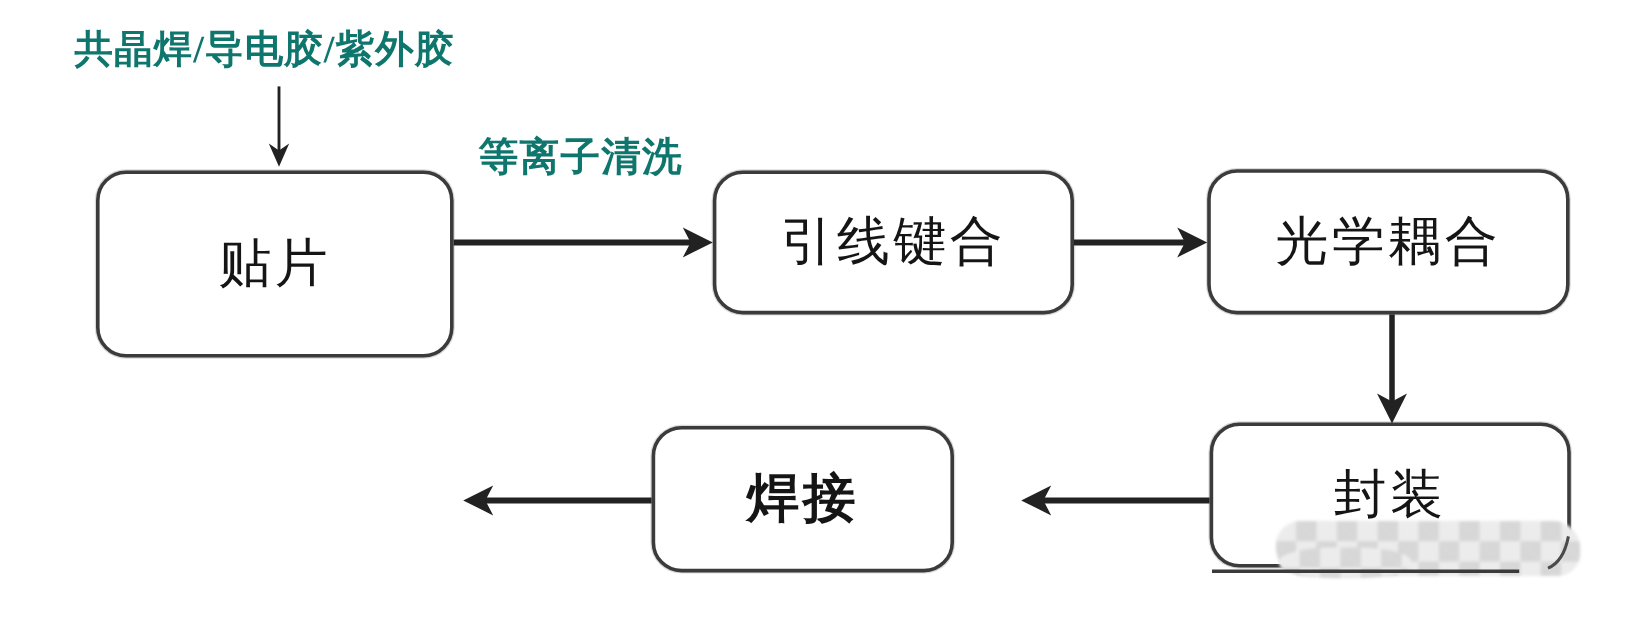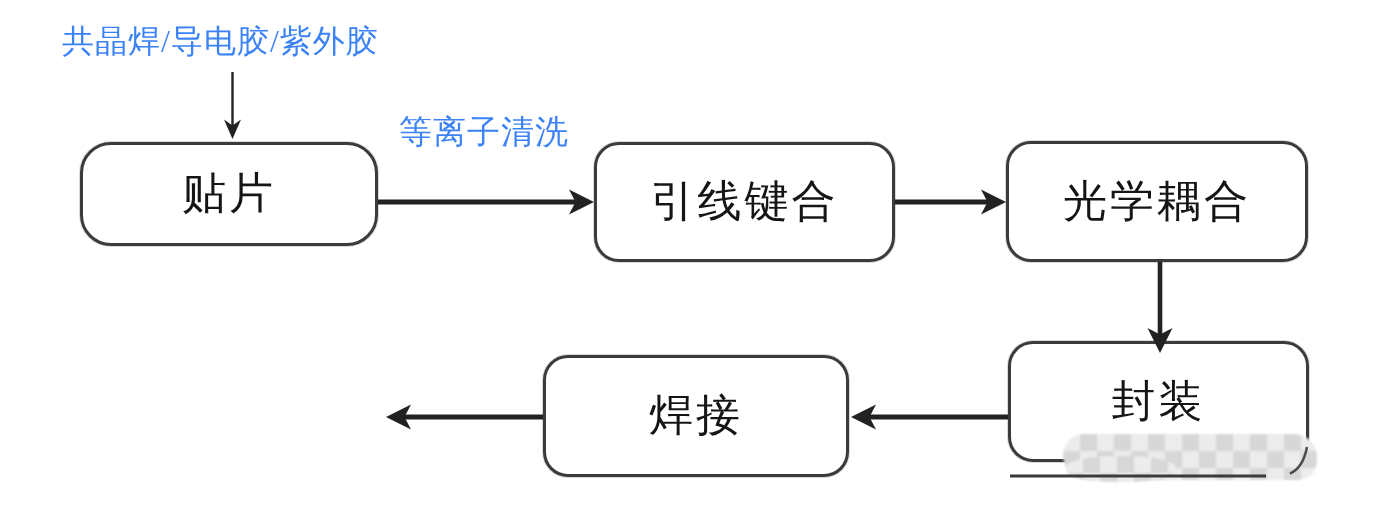--- a/index.html
+++ b/index.html
@@ -29,33 +29,34 @@
     justify-content: center;
     z-index: 1;
   }
   .node span {
     font-size: 44px;
     color: #151515;
     letter-spacing: 3px;
     line-height: 1;
     white-space: nowrap;
   }
-  #n-die-attach        { left: 80px;   top: 142px; width: 298px; height: 104px; border-radius: 31px; }
+  #n-die-attach        { left: 80px;   top: 142px; width: 298px; height: 156px; }
   #n-wire-bonding      { left: 594px;  top: 142px; width: 301px; height: 120px; }
   #n-optical-coupling  { left: 1006px; top: 141px; width: 302px; height: 121px; }
-  #n-packaging         { left: 1008px; top: 341px; width: 301px; height: 121px; }
-  #n-soldering         { left: 543px;  top: 355px; width: 306px; height: 122px; }
+  #n-packaging         { left: 1008px; top: 352px; width: 301px; height: 121px; }
+  #n-soldering         { left: 543px;  top: 355px; width: 252px; height: 122px; font-weight: bold; }
   #n-aging-test        { left: 82px;   top: 355px; width: 305px; height: 122px; }
 
   .note {
     position: absolute;
-    color: #3b82f6;
+    color: #0f766e;
     white-space: nowrap;
     z-index: 2;
     line-height: 1.1;
+    font-weight: bold;
   }
   #note-top     { left: 62px;  top: 24px;  font-size: 32px; letter-spacing: 1px; }
   #note-plasma  { left: 399px; top: 114px; font-size: 33px; letter-spacing: 1px; text-align: center; }
 
   svg.arrows {
     position: absolute;
     left: 0; top: 0;
     width: 1376px; height: 529px;
     z-index: 6;
     pointer-events: none;

